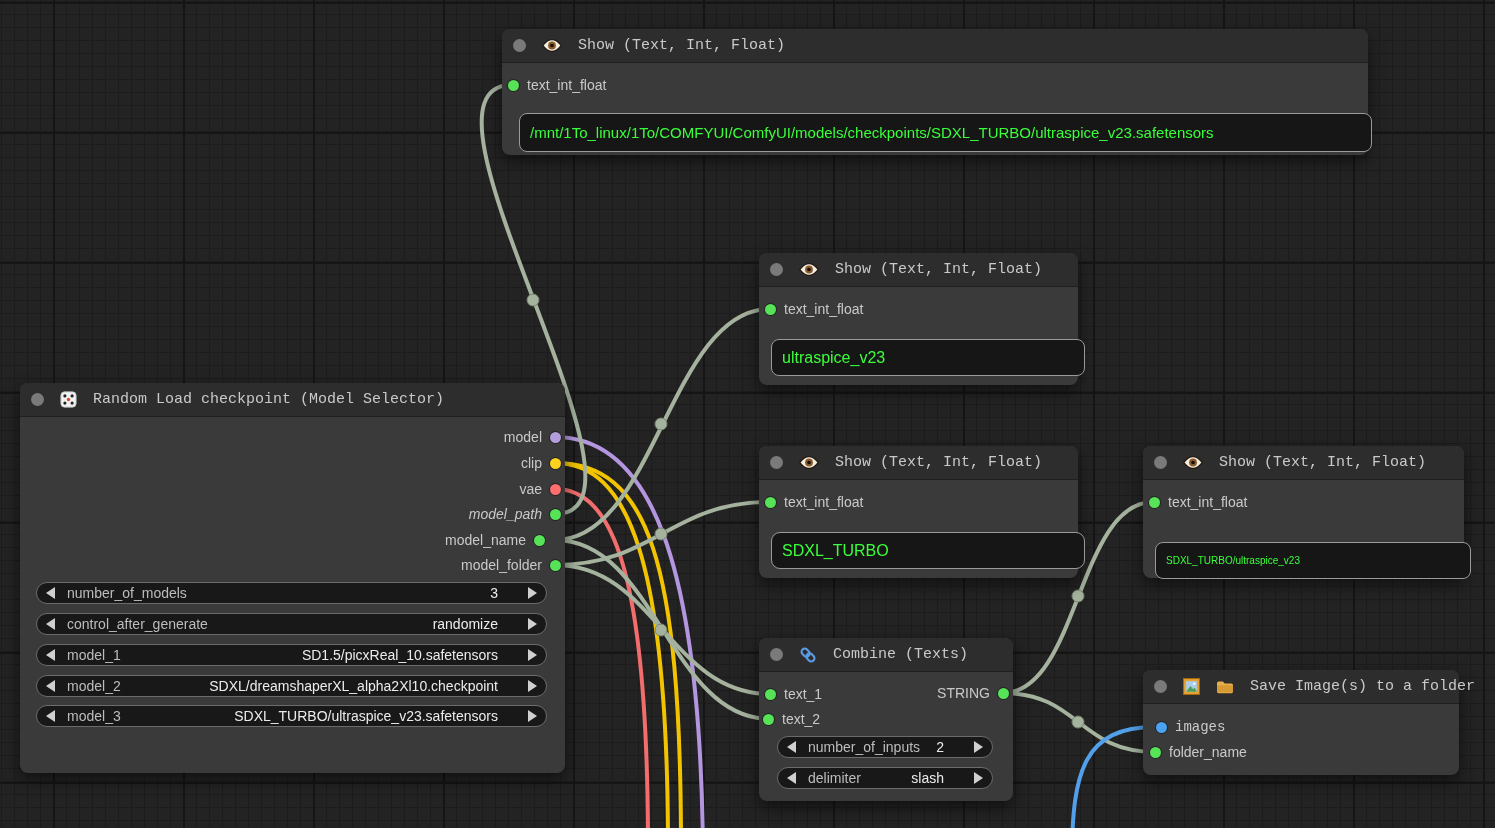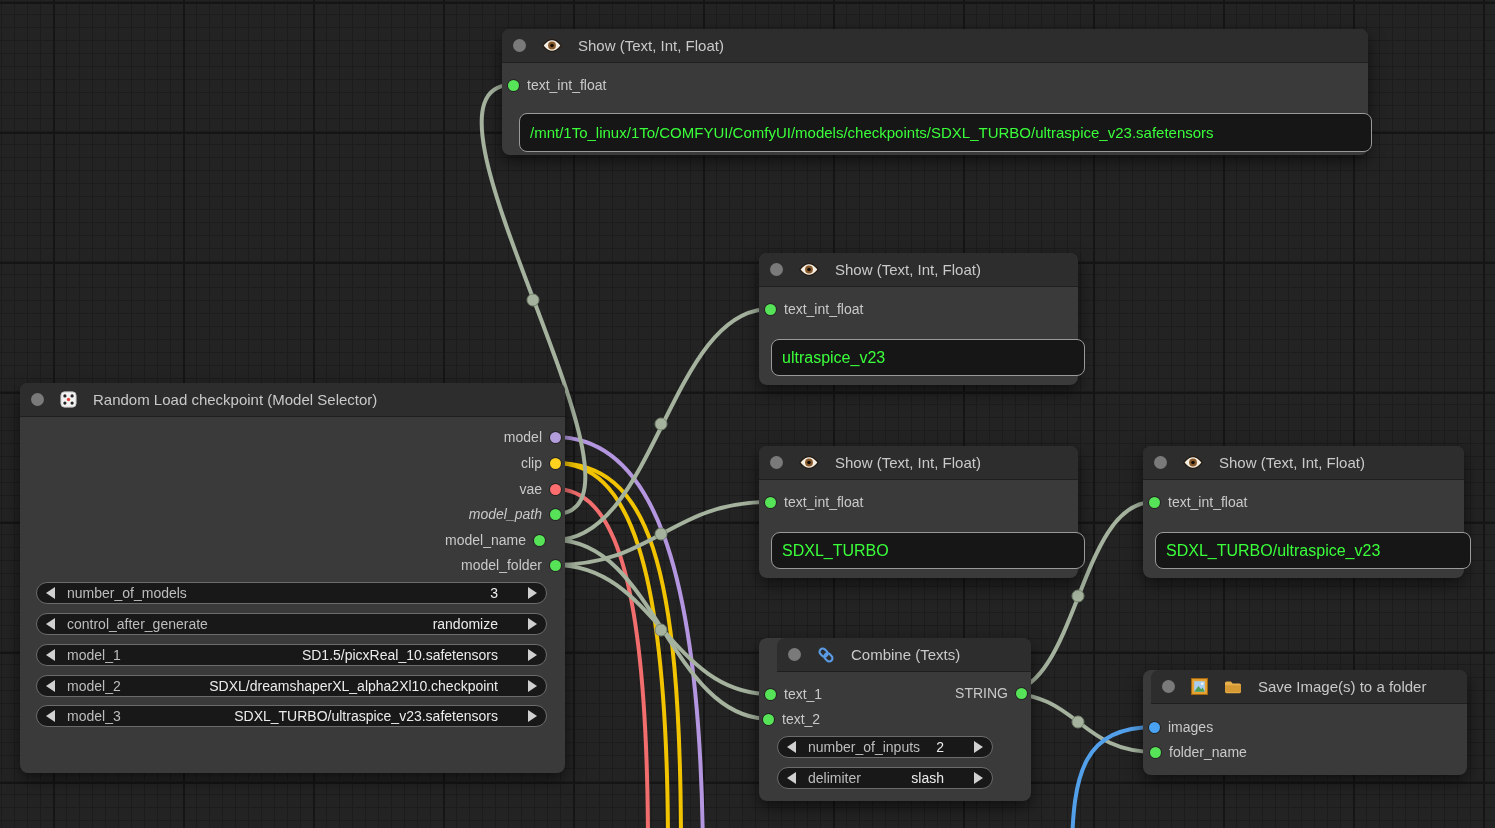--- a/index.html
+++ b/index.html
@@ -13,21 +13,21 @@
       linear-gradient(#1c1c1c 1px,transparent 1px);
     background-size:130px 130px,130px 130px,13px 13px,13px 13px;
     background-position:53px 0,0 2px,1px 0,0 1px;
     font-family:"Liberation Sans",sans-serif;
   }
   #wires{position:absolute;left:0;top:0;z-index:1;}
   .node{position:absolute;z-index:2;background:#3a3a3a;border-radius:8px;
         box-shadow:0 6px 16px rgba(0,0,0,.55);}
   .nhead{height:33px;background:#2d2d2d;border-radius:8px 8px 0 0;
          display:flex;align-items:center;gap:16px;padding:0 11px;
-         border-bottom:1px solid #1f1f1f;}
+         border-bottom:1px solid #1f1f1f;font-family:Liberation Mono, monospace;}
   .ntitle{color:#c9c9c9;font-size:15px;white-space:nowrap;}
   .cdot{width:13px;height:13px;border-radius:50%;background:#7a7a7a;flex:0 0 auto;}
   .icon{display:flex;align-items:center;justify-content:center;flex:0 0 auto;}
   .port{position:absolute;display:flex;align-items:center;gap:8px;
         color:#c9c9c9;font-size:14px;white-space:nowrap;transform:translateY(-50%);}
   .pdot{width:11px;height:11px;border-radius:50%;flex:0 0 auto;
         box-shadow:0 0 0 1px rgba(0,0,0,.4);}
   .vbox{position:absolute;background:#161616;border:1px solid #9a9a9a;border-radius:8px;
         display:flex;align-items:center;padding:0 10px;color:#3aff3a;font-size:15px;
         white-space:nowrap;overflow:hidden;}
@@ -138,21 +138,21 @@
             <circle cx="12" cy="8" r="4.7" fill="#8a5a2b"></circle>
             <circle cx="12" cy="8" r="2.2" fill="#17100a"></circle>
           </svg>
       </span>
       <span class="ntitle">Show (Text, Int, Float)</span>
     </div>
     <div class="port" style="left:6px;top:56px;">
       <span class="pdot" style="background:#57e357;"></span>
       <span>text_int_float</span>
     </div>
-    <div class="vbox" style="left:12px;top:86px;width:294px;height:35px;font-size:16px;">SDXL_TURBO/ultraspice_v23</div>
+    <div class="vbox" style="left:12px;top:96px;width:294px;height:35px;font-size:10px;">SDXL_TURBO/ultraspice_v23</div>
   </div>
 
   <div class="node" id="random" style="left:20px;top:383px;width:545px;height:390px;">
     <div class="nhead">
       <div class="cdot"></div>
       <span class="icon">
         <svg width="17" height="17" viewBox="0 0 16 16">
             <rect x="0.8" y="0.8" width="14.4" height="14.4" rx="3.4" fill="#f2f2f2" stroke="#b9b9b9" stroke-width="0.8"></rect>
             <circle cx="4.6" cy="4.6" r="1.5" fill="#222"></circle>
             <circle cx="11.4" cy="4.6" r="1.5" fill="#222"></circle>
@@ -214,21 +214,21 @@
       <span class="arr-r"></span>
     </div>
     <div class="widget" style="left:16px;top:322px;width:511px;">
       <span class="arr-l"></span>
       <span class="wlabel">model_3</span>
       <span class="wval gap">SDXL_TURBO/ultraspice_v23.safetensors</span>
       <span class="arr-r"></span>
     </div>
   </div>
 
-  <div class="node" id="combine" style="left:759px;top:638px;width:254px;height:163px;padding-left:18px;">
+  <div class="node" id="combine" style="left:759px;top:638px;width:254px;height:163px;">
     <div class="nhead">
       <div class="cdot"></div>
       <span class="icon">
         <svg width="18" height="18" viewBox="0 0 18 18">
             <g transform="rotate(-45 9 9)" stroke="#5b9ce6" stroke-width="2.1" fill="none">
               <rect x="5.8" y="1.2" width="6.4" height="8.8" rx="3.2"></rect>
               <rect x="5.8" y="8.0" width="6.4" height="8.8" rx="3.2"></rect>
             </g>
           </svg>
       </span>
@@ -253,40 +253,40 @@
       <span class="arr-r"></span>
     </div>
     <div class="widget" style="left:18px;top:129px;width:216px;text-align:center;">
       <span class="arr-l"></span>
       <span class="wlabel">delimiter</span>
       <span class="wval gap">slash</span>
       <span class="arr-r"></span>
     </div>
   </div>
 
-  <div class="node" id="save" style="left:1143px;top:670px;width:316px;height:105px;padding-left:8px;">
+  <div class="node" id="save" style="left:1143px;top:670px;width:316px;height:105px;">
     <div class="nhead">
       <div class="cdot"></div>
       <span class="icon">
         <svg width="17" height="17" viewBox="0 0 16 16">
             <rect x="0.5" y="0.5" width="15" height="15" fill="#e8a333" stroke="#a5690f" stroke-width="1"></rect>
             <rect x="3" y="3" width="10" height="10" fill="#a9cdf0"></rect>
             <path d="M3 13 L7 7.5 L9.5 10.5 L11 9 L13 13 Z" fill="#4f9e55"></path>
             <circle cx="10.6" cy="5.4" r="1.2" fill="#f7f7f7"></circle>
           </svg>
       </span>
       <span class="icon">
         <svg width="18" height="14" viewBox="0 0 18 14">
             <path d="M1 3 a1.6 1.6 0 0 1 1.6 -1.6 h4.2 l1.9 2 h6.7 a1.6 1.6 0 0 1 1.6 1.6 v6.6 a1.6 1.6 0 0 1 -1.6 1.6 h-12.8 a1.6 1.6 0 0 1 -1.6 -1.6 Z" fill="#e8b04a"></path>
             <path d="M1 5.2 h16 v5.4 a1.6 1.6 0 0 1 -1.6 1.6 h-12.8 a1.6 1.6 0 0 1 -1.6 -1.6 Z" fill="#d69a34"></path>
           </svg>
       </span>
       <span class="ntitle">Save Image(s) to a folder</span>
     </div>
-    <div class="port" style="left:6px;top:57px;">
+    <div class="port" style="left:13px;top:57px;font-family:Liberation Mono, monospace;">
       <span class="pdot" style="background:#4aa3f2;"></span>
       <span>images</span>
     </div>
     <div class="port" style="left:7px;top:82px;">
       <span class="pdot" style="background:#57e357;"></span>
       <span>folder_name</span>
     </div>
   </div>
 
 </div>

